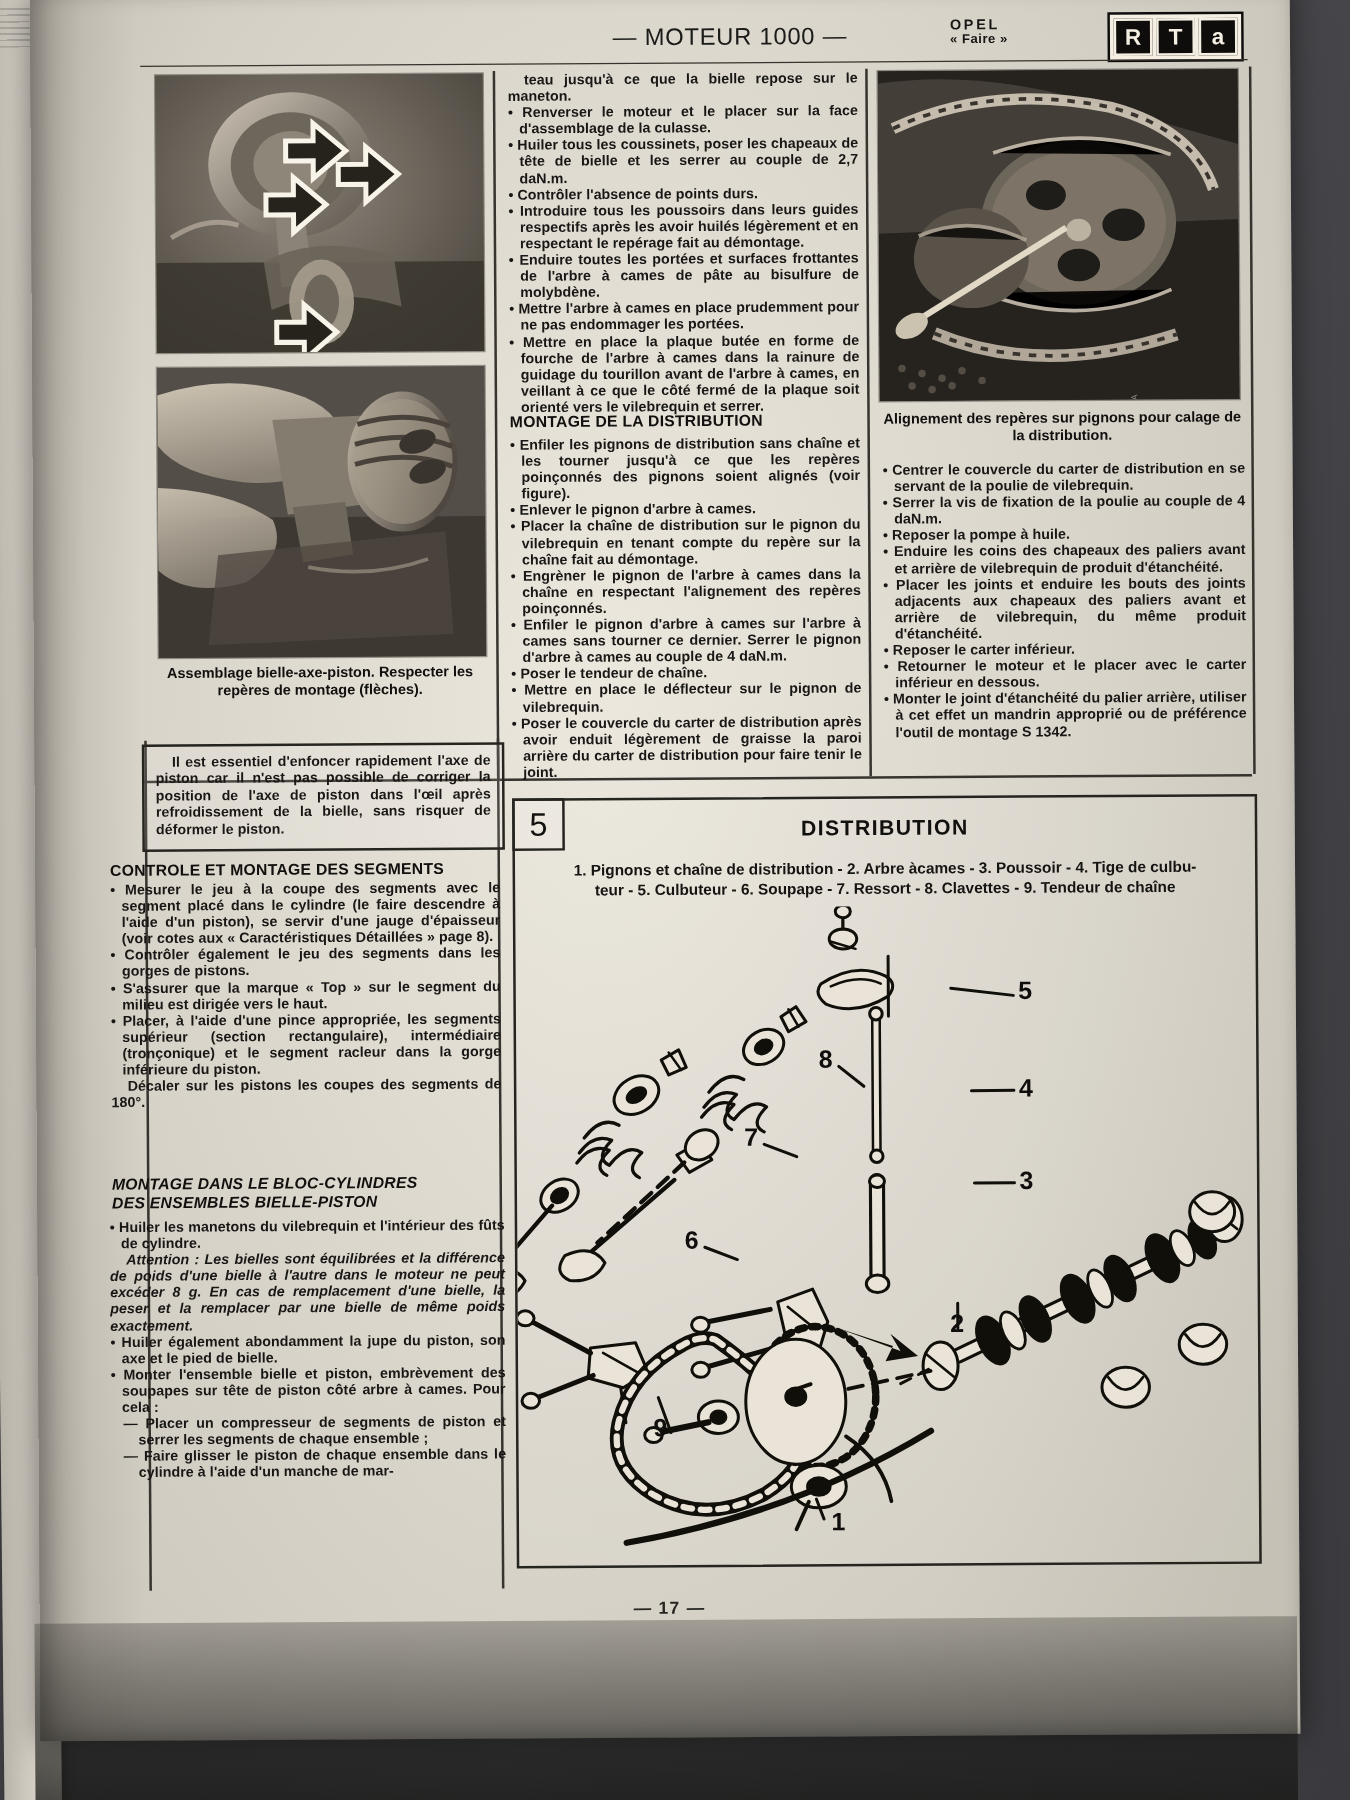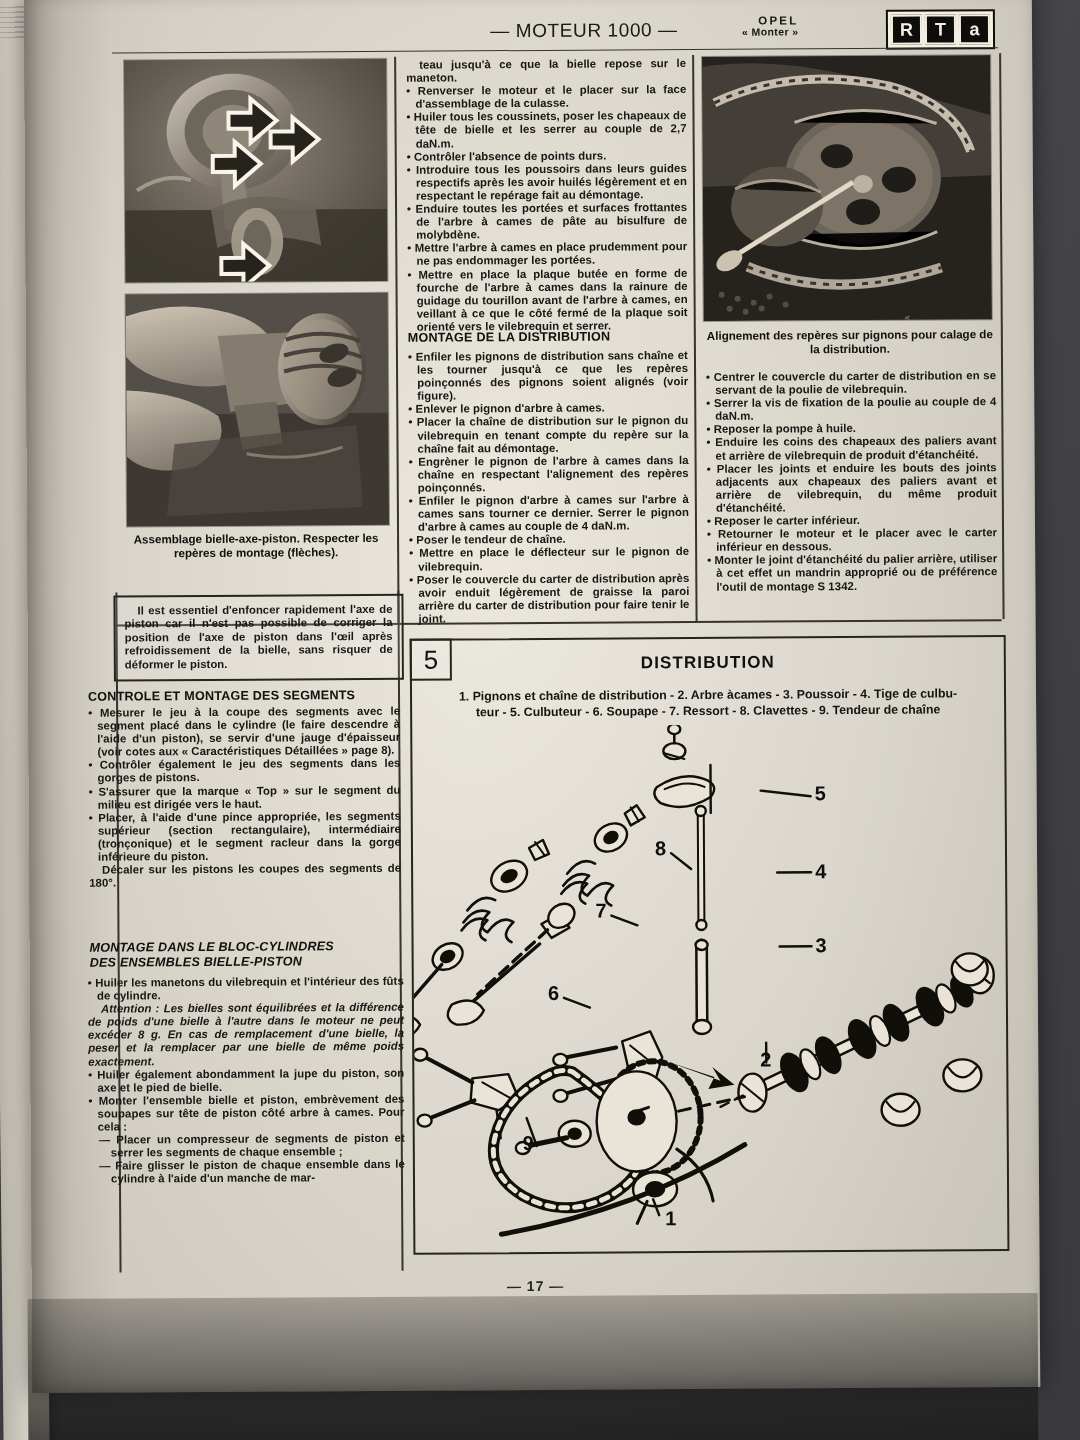--- a/index.html
+++ b/index.html
@@ -54,21 +54,21 @@
     color:#1b1a18;
   }
   .ink{filter:contrast(1.05);}
 
   
   .hdr{position:absolute;left:0;top:22px;width:1008px;height:40px;}
   .hdr-title{
     position:absolute;left:400px;top:8px;width:320px;text-align:center;
     font-size:19px;letter-spacing:.6px;font-weight:400;color:#20201e;
   }
-  .hdr-brand{position:absolute;left:718px;top:4px;text-align:right;line-height:1.05;}
+  .hdr-brand{position:absolute;left:736px;top:4px;text-align:left;line-height:1.05;}
   .hdr-brand .b1{font-size:11.5px;font-weight:700;letter-spacing:2.2px;color:#1c1b19;}
   .hdr-brand .b2{font-size:10.5px;font-weight:700;letter-spacing:.4px;color:#1c1b19;}
   .rta{position:absolute;left:862px;top:0px;display:flex;gap:3px;
        border:2.5px solid #131211;padding:3px;background:#efeade;}
   .rta span{
     display:inline-block;width:27px;height:26px;line-height:26px;text-align:center;
     background:#131211;color:#efeade;font-weight:700;font-size:18px;
     border:2px solid #efeade;
   }
 
@@ -121,21 +121,21 @@
   <div class="sheet"></div>
   <div class="bottomshadow"></div>
 </div>
 
 <div id="page" class="ink">
 
   <div class="hdr">
     <div class="hdr-title">— MOTEUR 1000 —</div>
     <div class="hdr-brand">
       <div class="b1">OPEL</div>
-      <div class="b2">« Monter »</div>
+      <div class="b2">« Faire »</div>
     </div>
     <div class="rta">
       <span>R</span>
       <span>T</span>
       <span>a</span>
     </div>
   </div>
 
   <div class="hrule" style="left:88px;top:60px;width:886px;height:1.4px;"></div>
 

